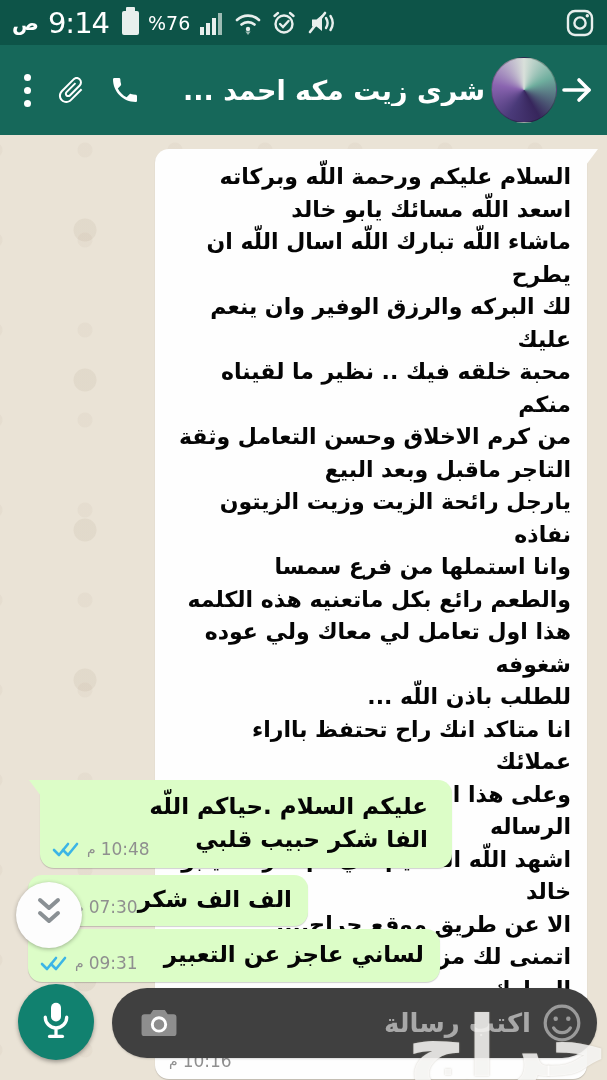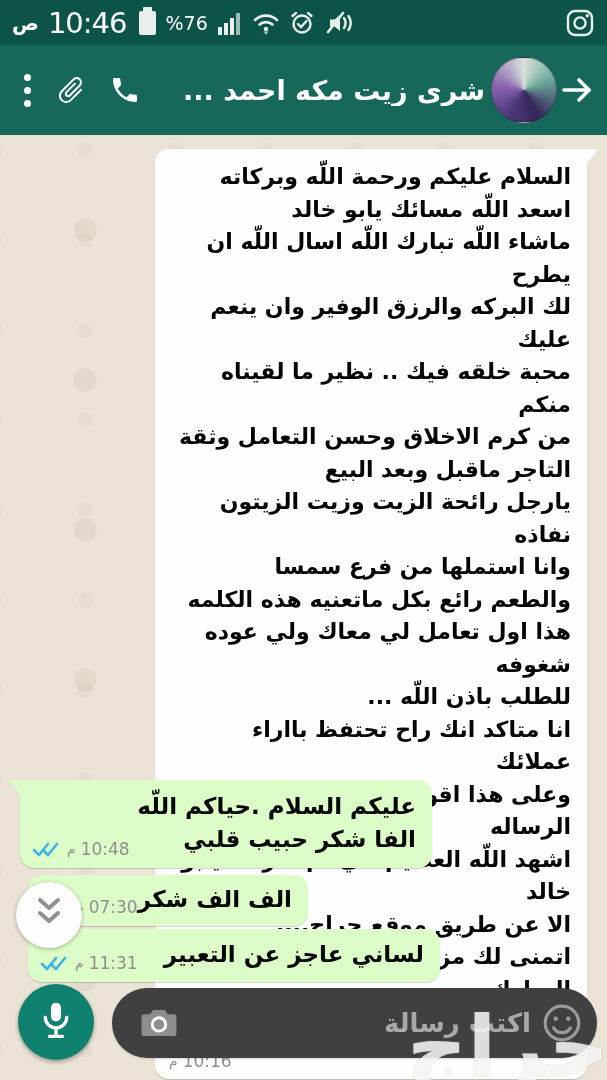--- a/index.html
+++ b/index.html
@@ -48,21 +48,21 @@
   .checks{display:flex;align-items:center;}
 
   .msg-in{top:14px;right:20px;width:432px;background:#fefefe;border-top-right-radius:0;
     padding:12px 16px 40px 16px;}
   .msg-in::before{content:'';position:absolute;top:0;right:-11px;width:0;height:0;
     border-left:12px solid #fefefe;border-bottom:16px solid transparent;}
   .msg-in .msg-text{font-size:22px;line-height:32.5px;}
   .msg-in .meta{left:14px;bottom:8px;}
 
   .msg-out{background:#dcfdc7;}
-  .msg-out1{top:645px;left:20px;width:412px;border-top-left-radius:0;padding:10px 16px 12px 100px;}
+  .msg-out1{top:645px;left:40px;width:412px;border-top-left-radius:0;padding:10px 24px 12px 100px;}
   .msg-out1::before{content:'';position:absolute;top:0;left:-11px;width:0;height:0;
     border-right:12px solid #dcfdc7;border-bottom:16px solid transparent;}
   .msg-out .msg-text{font-size:23px;line-height:33px;}
   .msg-out .meta{left:12px;bottom:9px;}
 
   .msg-out2{top:740px;left:28px;width:280px;padding:8px 16px 10px 100px;}
   .msg-out3{top:794px;left:28px;width:412px;padding:9px 16px 11px 130px;}
 
   .fab-scroll{position:absolute;top:747px;left:16px;width:66px;height:66px;border-radius:50%;
     background:#fdfdfd;box-shadow:0 1px 4px rgba(0,0,0,.3);display:flex;align-items:center;justify-content:center;z-index:5;}
@@ -80,21 +80,21 @@
     font-size:84px;font-weight:bold;color:rgba(255,255,255,.78);
     text-shadow:0 0 2px rgba(160,150,130,.45);pointer-events:none;}
 </style>
 </head>
 <body>
 
 <div class="phone">
 
   <div class="statusbar">
     <span class="sb-mer">ص</span>
-    <span class="sb-time">10:46</span>
+    <span class="sb-time">9:14</span>
     <span class="sb-batt"></span>
     <span class="sb-pct">%76</span>
     <span class="sb-icon">
       <svg width="26" height="26" viewBox="0 0 26 26">
           <g fill="#e8efed">
         <rect x="1" y="17" width="4" height="8"></rect>
             <rect x="7" y="13" width="4" height="12"></rect>
         <rect x="13" y="8" width="4" height="17"></rect>
             <rect x="19" y="3" width="4" height="22" fill="#9dbcb4"></rect>
       </g>
@@ -211,21 +211,21 @@
             <polyline points="2,10 7,15 16,4"></polyline>
               <polyline points="11,10 16,15 25,4"></polyline>
           </svg>
         </span>
       </div>
     </div>
 
     <div class="bubble msg-out msg-out3">
       <div class="msg-text">لساني عاجز عن التعبير</div>
       <div class="meta">
-        <span class="t">11:31</span>
+        <span class="t">09:31</span>
         <span class="m">م</span>
         <span class="checks">
           <svg width="30" height="18" viewBox="0 0 30 18" fill="none" stroke="#3cb5e6" stroke-width="2.6" stroke-linecap="round" stroke-linejoin="round">
             <polyline points="2,10 7,15 16,4"></polyline>
               <polyline points="11,10 16,15 25,4"></polyline>
           </svg>
         </span>
       </div>
     </div>
 

